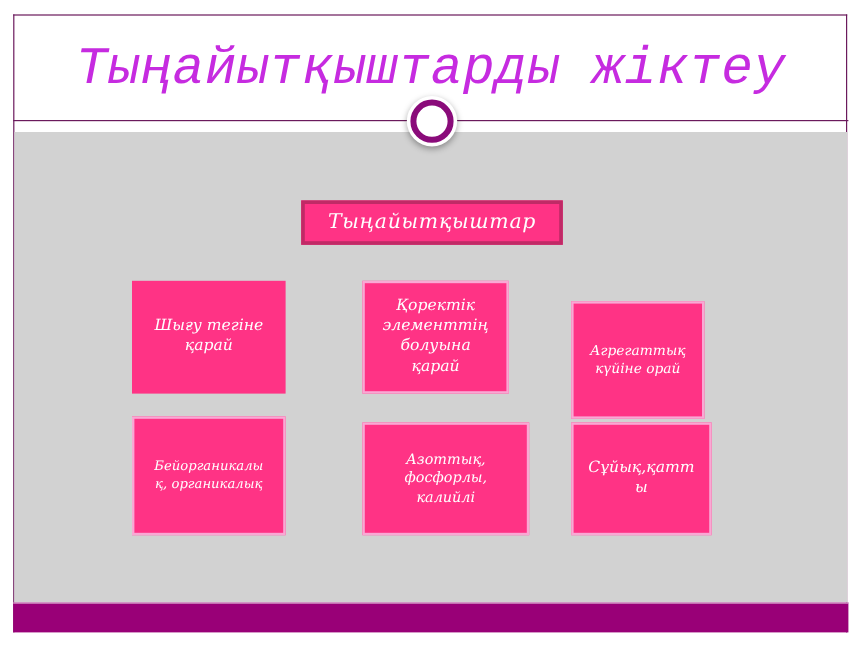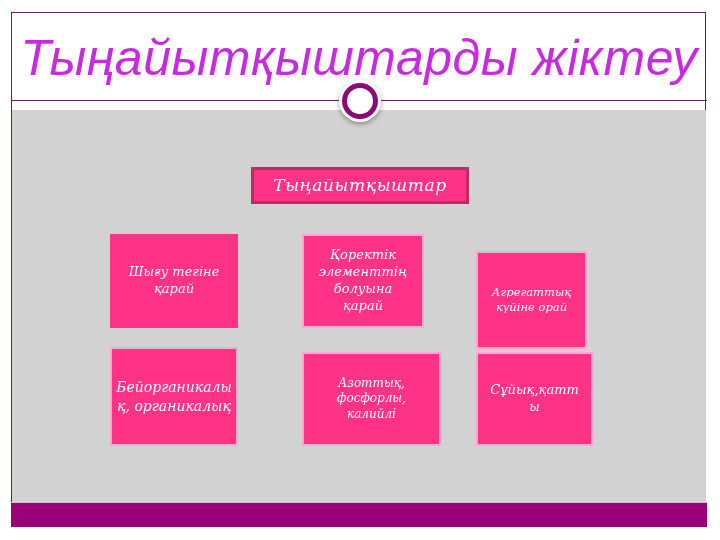--- a/index.html
+++ b/index.html
@@ -30,23 +30,23 @@
       position: absolute;
       left: 12px;
       top: 13px;
       width: 694px;
       height: 87px;
       display: flex;
       align-items: center;
       justify-content: center;
     }
     .title-text {
-      font-family: Liberation Sans, sans-serif;
+      font-family: Liberation Mono, monospace;
       font-style: italic;
-      font-size: 50px;
+      font-size: 44px;
       color: #c62be0;
       letter-spacing: 0.5px;
       margin-top: 2px;
     }
     .divider {
       position: absolute;
       left: 11px;
       top: 100px;
       width: 696px;
       height: 1px;
@@ -112,21 +112,21 @@
       top: 167px;
       width: 218px;
       height: 37px;
       font-size: 17px;
       border: 3px solid #c02a66;
       letter-spacing: 0.6px;
     }
     .box-1 { left: 110px; top: 234px; width: 128px; height: 94px; font-size: 13px; }
     .box-2 { left: 302px; top: 234px; width: 122px; height: 94px; font-size: 13px; }
     .box-3 { left: 476px; top: 251px; width: 111px; height: 98px; font-size: 11.5px; }
-    .box-4 { left: 110px; top: 347px; width: 128px; height: 99px; font-size: 14px; }
+    .box-4 { left: 110px; top: 347px; width: 128px; height: 99px; font-size: 11px; }
     .box-5 { left: 302px; top: 352px; width: 139px; height: 94px; font-size: 12px; }
     .box-6 { left: 476px; top: 352px; width: 117px; height: 94px; font-size: 13px; }
     .box span {
       display: block;
       white-space: pre-line;
     }
   </style>
 </head>
 <body>
 

